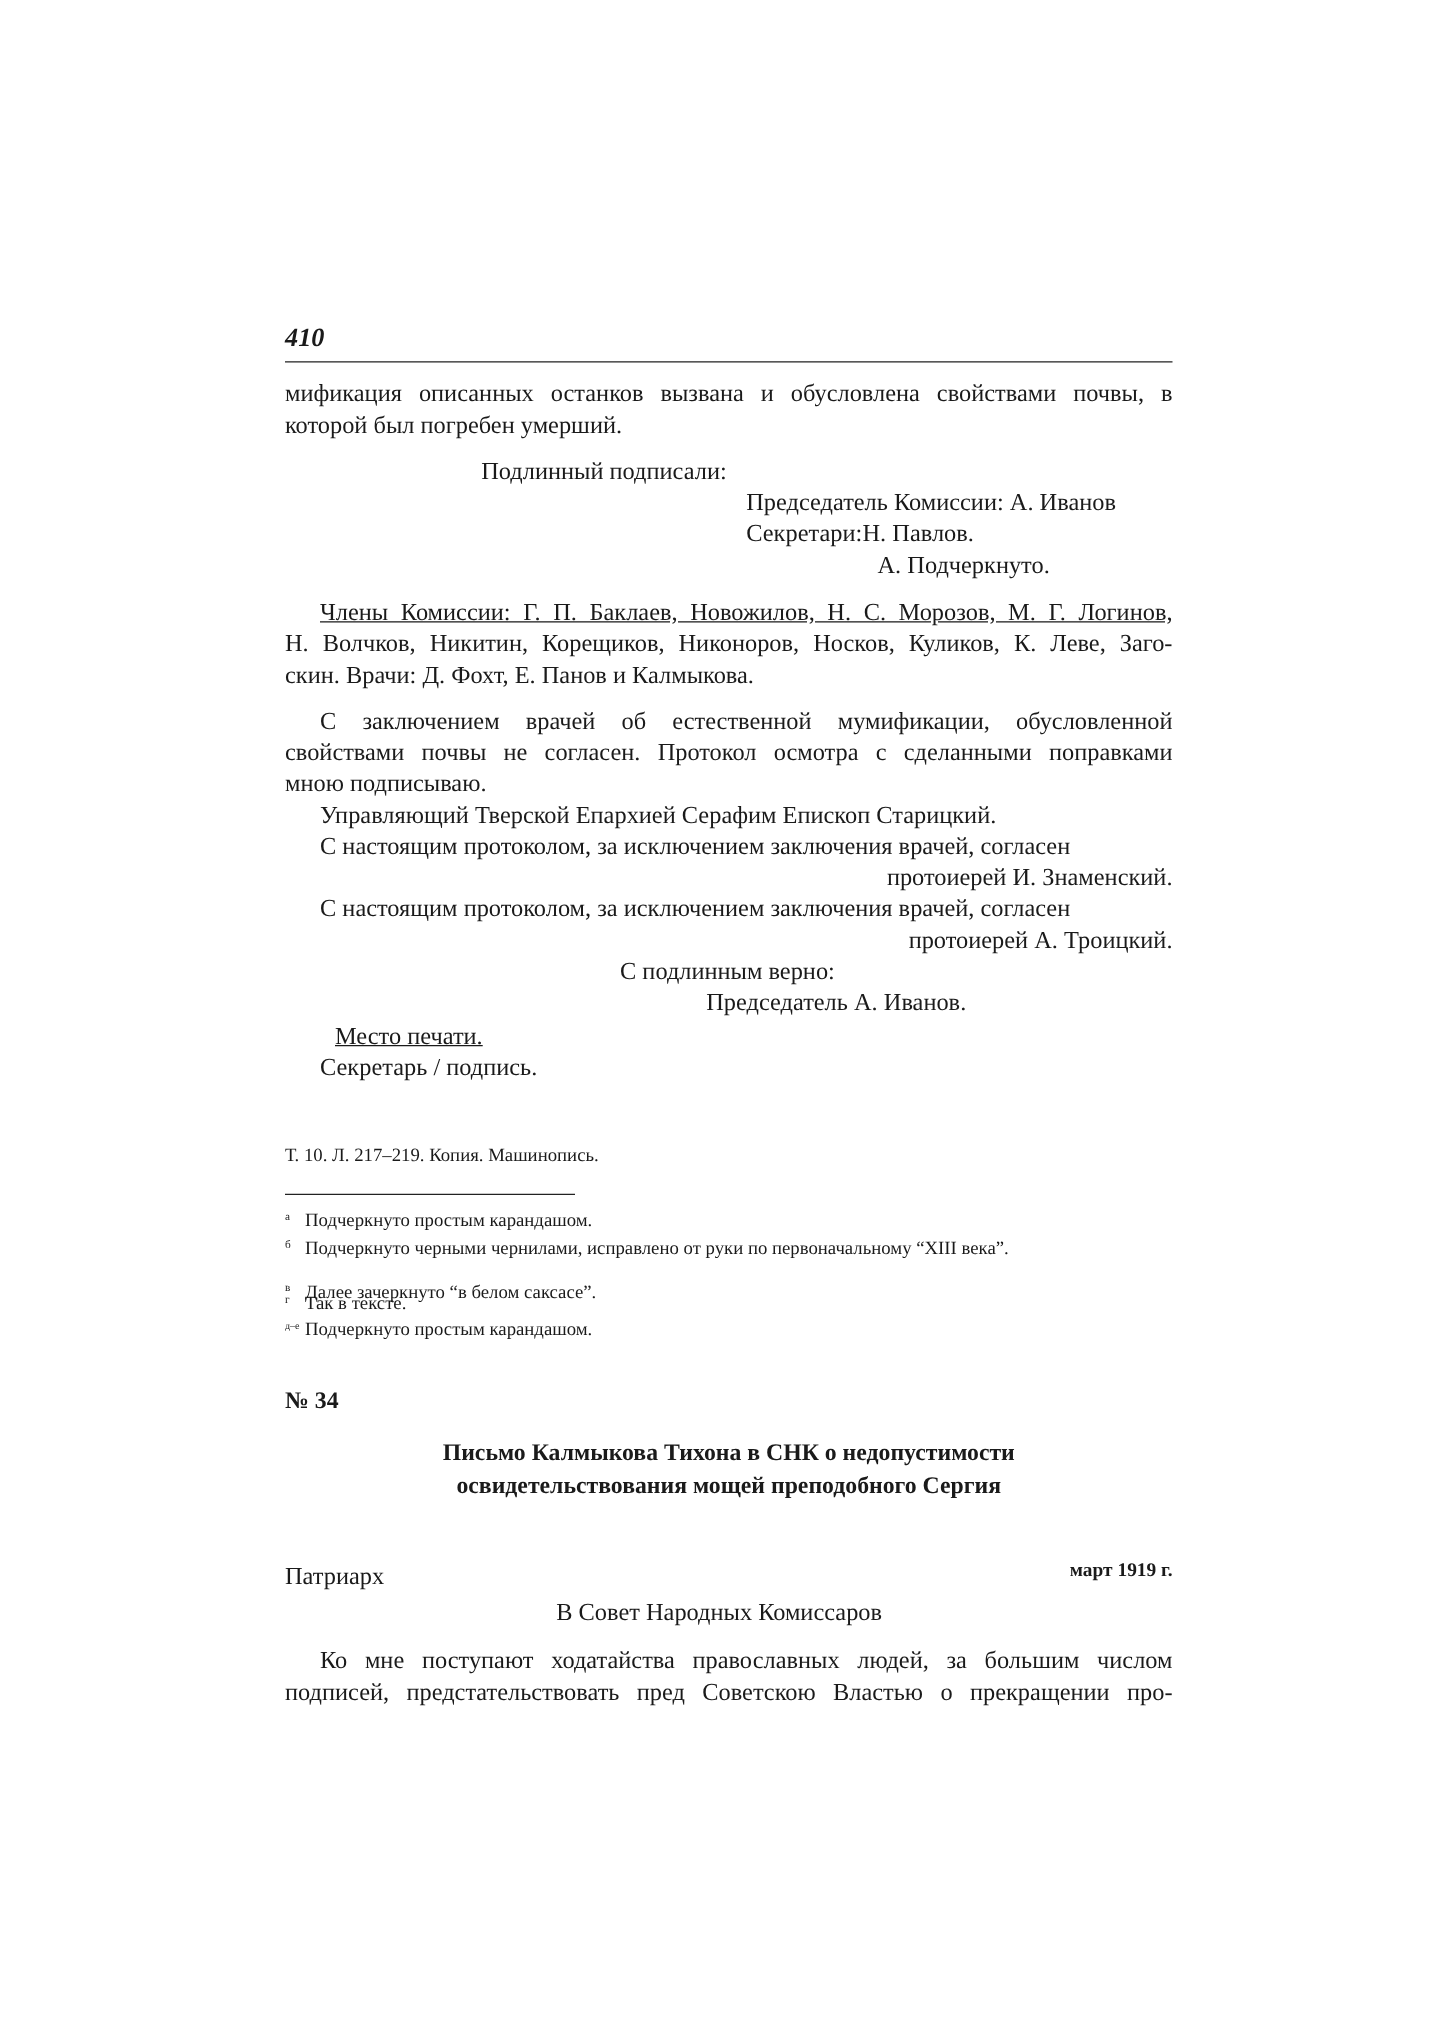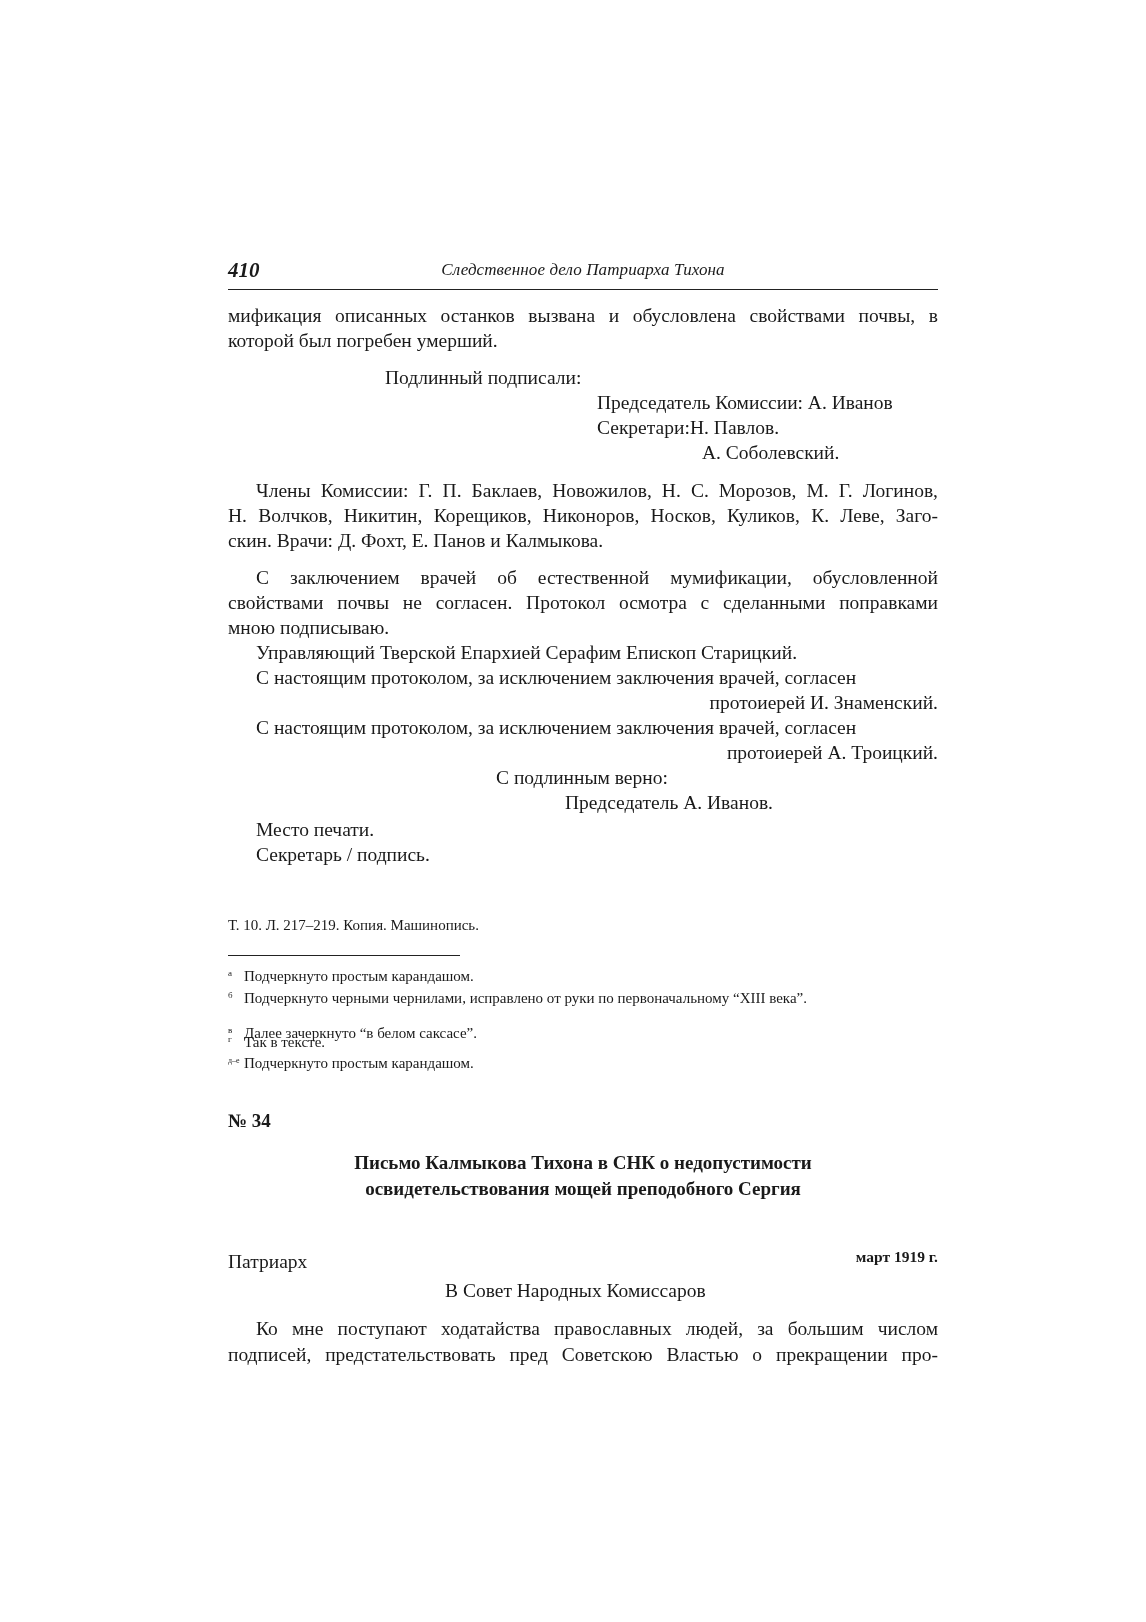--- a/index.html
+++ b/index.html
@@ -113,51 +113,50 @@
       font-size: 15.5px;
       font-weight: bold;
       margin-top: 36px;
     }
   </style>
 </head>
 <body>
 
 <div class="running-head">
   <span class="page-number">410</span>
-  <span class="running-title">Следственное дело Патриарха Тихона</span>
 </div>
 <div class="head-rule"></div>
 
 <div class="line just" style="top:304px;">мификация описанных останков вызвана и обусловлена свойствами почвы, в</div>
 <div class="line" style="top:329px; left:228px;">которой был погребен умерший.</div>
 
 <div class="line" style="top:366px; left:385px;">Подлинный подписали:</div>
 <div class="line" style="top:391px; left:597px;">Председатель Комиссии: А. Иванов</div>
 <div class="line" style="top:416px; left:597px;">Секретари:</div>
 <div class="line" style="top:416px; left:690px;">Н. Павлов.</div>
-<div class="line" style="top:441px; left:702px;">А.  Соболевский.</div>
+<div class="line" style="top:441px; left:702px;">А.  Подчеркнуто.</div>
 
-<div class="line just" style="top:479px; left:228px; width:682px; padding-left:28px;">Члены Комиссии: Г. П. Баклаев, Новожилов, Н. С. Морозов, М. Г. Логинов,</div>
+<div class="line just" style="top:479px; left:228px; width:682px; padding-left:28px;text-decoration:underline;">Члены Комиссии: Г. П. Баклаев, Новожилов, Н. С. Морозов, М. Г. Логинов,</div>
 <div class="line just" style="top:504px;">Н. Волчков, Никитин, Корещиков, Никоноров, Носков, Куликов, К. Леве, Заго-</div>
 <div class="line" style="top:529px; left:228px;">скин. Врачи: Д. Фохт, Е. Панов и Калмыкова.</div>
 
 <div class="line just" style="top:566px; left:228px; width:682px; padding-left:28px;">С заключением врачей об естественной мумификации, обусловленной</div>
 <div class="line just" style="top:591px;">свойствами почвы не согласен. Протокол осмотра с сделанными поправками</div>
 <div class="line" style="top:616px; left:228px;">мною подписываю.</div>
 
 <div class="line" style="top:641px; left:256px;">Управляющий Тверской Епархией Серафим Епископ Старицкий.</div>
 <div class="line" style="top:666px; left:256px;">С настоящим протоколом, за исключением заключения врачей, согласен</div>
 <div class="line" style="top:691px; right:208px; text-align:right;">протоиерей И. Знаменский.</div>
 <div class="line" style="top:716px; left:256px;">С настоящим протоколом, за исключением заключения врачей, согласен</div>
 <div class="line" style="top:741px; right:208px; text-align:right;">протоиерей А. Троицкий.</div>
 
 <div class="line" style="top:766px; left:496px;">С подлинным верно:</div>
 <div class="line" style="top:791px; left:565px;">Председатель А. Иванов.</div>
 
-<div class="line" style="top:818px; left:256px;">Место печати.</div>
+<div class="line" style="top:818px; left:268px;text-decoration:underline;">Место печати.</div>
 <div class="line" style="top:843px; left:256px;">Секретарь / подпись.</div>
 
 <div class="src">Т.  10. Л. 217–219. Копия. Машинопись.</div>
 
 <div class="fn-rule"></div>
 <div class="fn" style="top:963px;">
   <span class="mark">а</span><span>Подчеркнуто простым карандашом.</span>
 </div>
 <div class="fn" style="top:985px;">
   <span class="mark">б</span><span>Подчеркнуто черными чернилами, исправлено от руки по первоначальному “XIII века”.</span>

